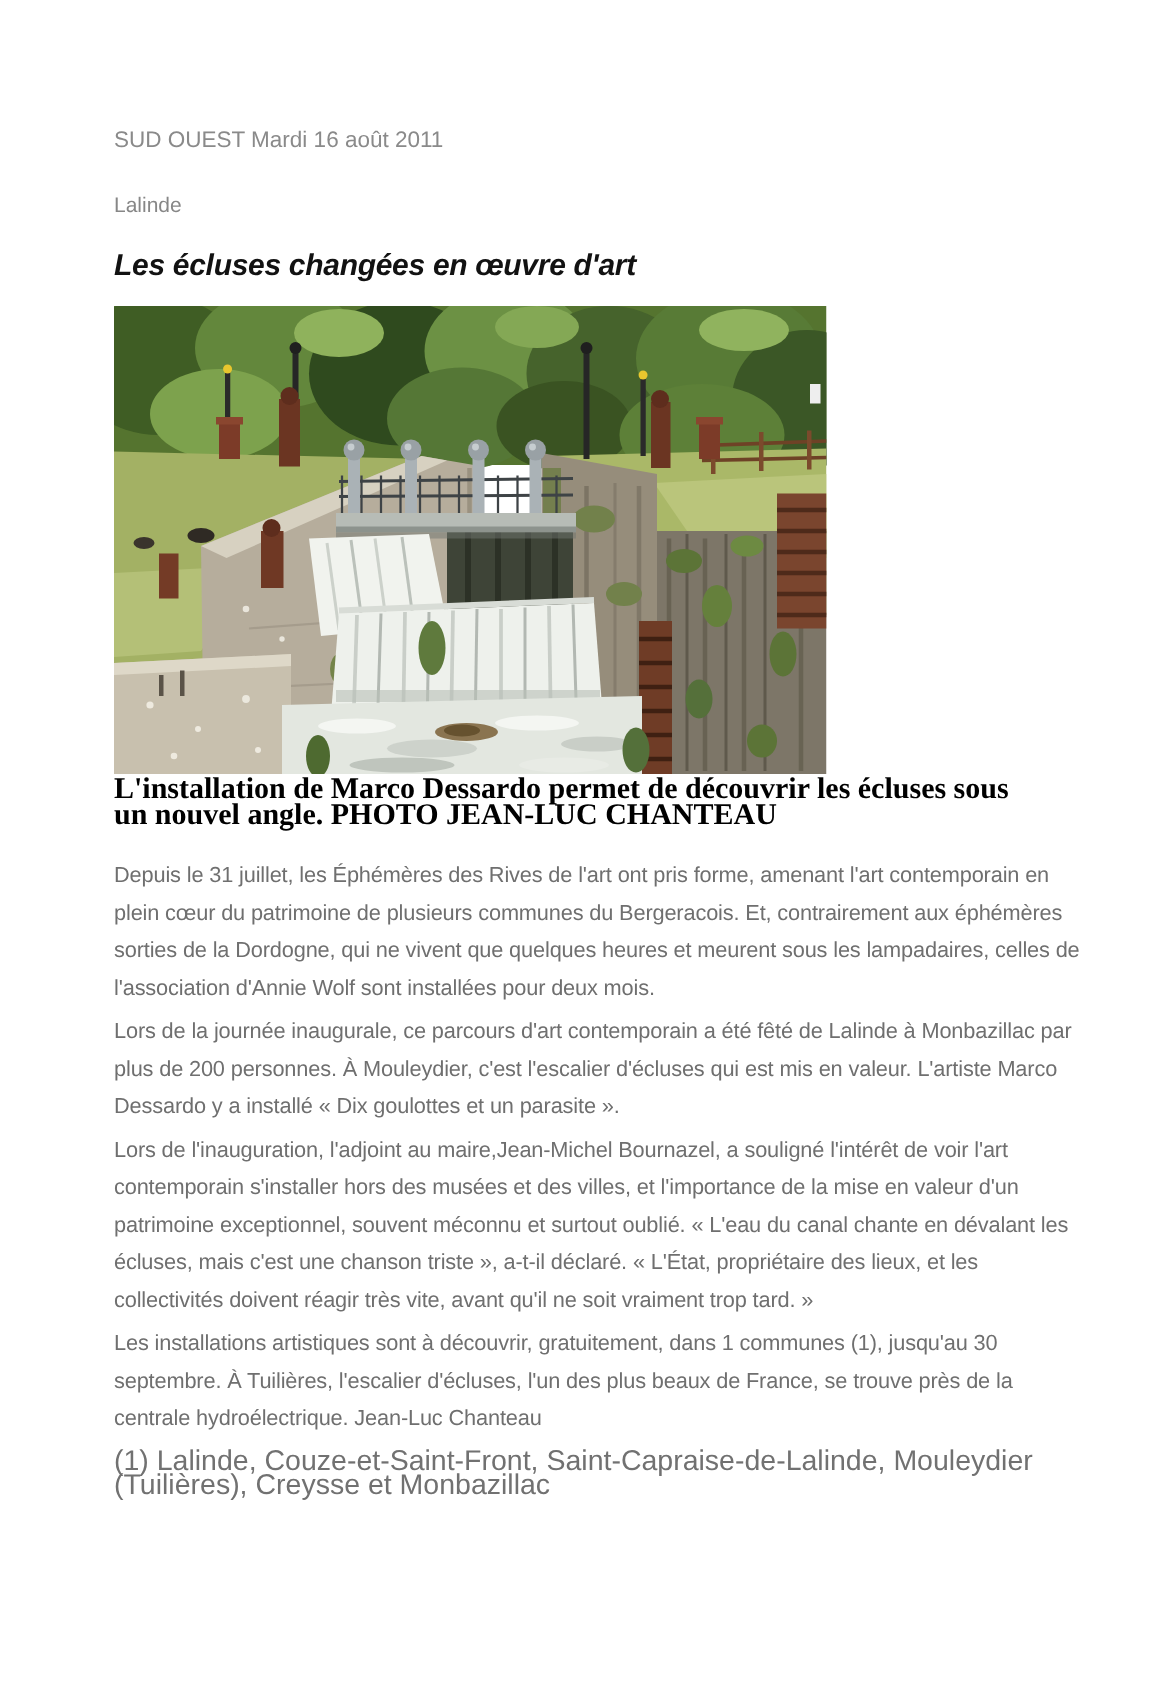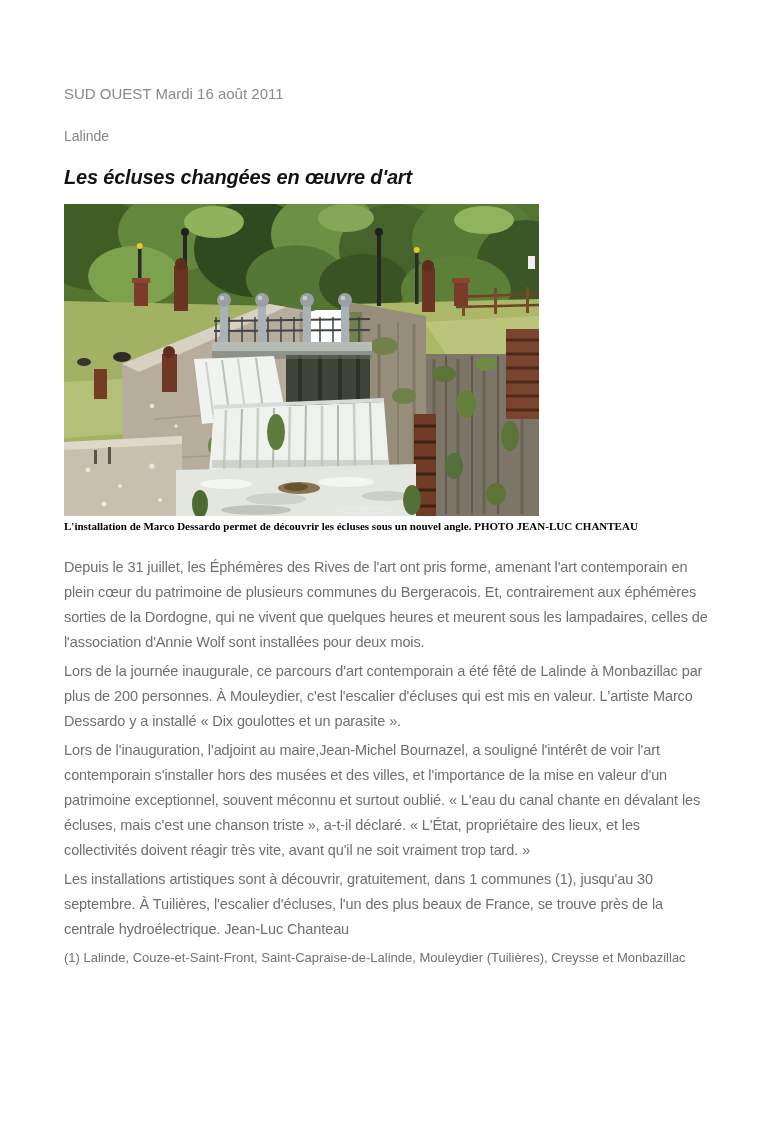--- a/index.html
+++ b/index.html
@@ -1,26 +1,26 @@
 <!DOCTYPE html>
 <html><head>
 <meta charset="utf-8">
 <style>
   html,body{margin:0;padding:0;}
   body{width:768px;height:1121px;background:#ffffff;font-family:"Liberation Sans",sans-serif;}
   .page{position:relative;width:768px;height:1121px;background:#ffffff;overflow:hidden;}
-  .article{position:absolute;left:64px;top:86px;width:648px;}
+  .article{position:absolute;left:76px;top:86px;width:648px;}
   .pub-line{font-size:15px;line-height:16px;color:#8a8a8a;}
   .kicker{margin-top:26px;font-size:14px;line-height:16px;color:#878787;}
   .headline{margin-top:19px;font-size:20px;line-height:28px;font-weight:bold;color:#121212;letter-spacing:-0.2px;font-style:italic;}
   .photo{display:block;margin-top:0;width:475px;height:312px;}
-  .caption{margin-top:2px;width:608px;font-family:"Liberation Serif",serif;font-weight:bold;font-size:11px;line-height:17px;color:#000;}
+  .caption{margin-top:2px;width:608px;font-family:"Liberation Serif",serif;font-weight:bold;font-size:20px;line-height:17px;color:#000;}
   .body-copy{margin-top:20px;width:648px;}
   .body-copy p{margin:0 0 4px 0;font-size:14.5px;line-height:25px;color:#6f6f6f;letter-spacing:-0.1px;}
-  .footnote{margin-top:8px;font-size:13px;line-height:16px;color:#717171;}
+  .footnote{margin-top:8px;font-size:19px;line-height:16px;color:#717171;}
 </style>
 </head>
 <body>
 
 <div class="page">
   <div class="article">
 
     <div class="pub-line">SUD OUEST Mardi 16 août 2011</div>
 
     <div class="kicker">Lalinde</div>

